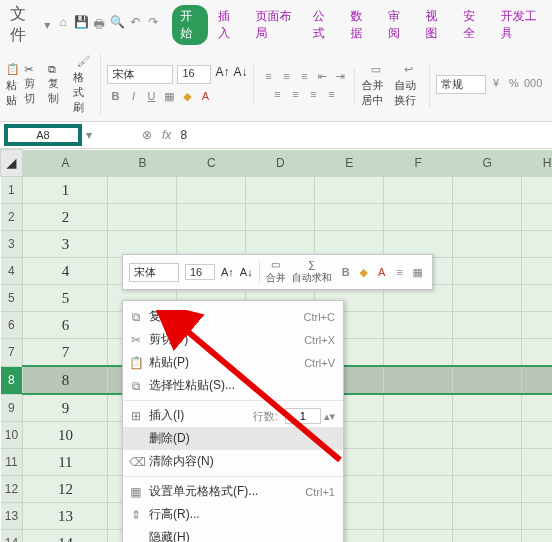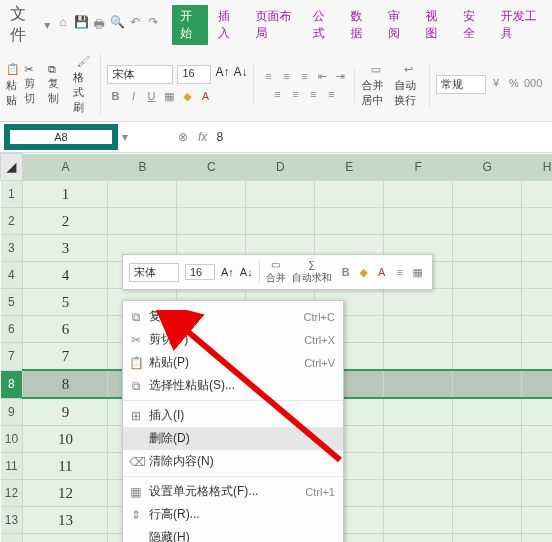--- a/index.html
+++ b/index.html
@@ -33,21 +33,21 @@
     color: #555;
   }
   .tab {
     padding: 3px 8px;
     font-size: 12px;
     color: #a21caf;
   }
   .tab.active {
     background: #2e9b5a;
     color: #fff;
-    border-radius: 1px;
+    border-radius: 12px;
   }
   .qat {
     display: flex;
     gap: 4px;
     margin-left: 4px;
     color: #888;
   }
   .qat span { width: 14px; text-align: center; }
 
   .tools-row {
@@ -105,22 +105,22 @@
   
   .formula-bar {
     display: flex;
     align-items: center;
     border-bottom: 1px solid #d8d8d8;
     padding: 2px 4px;
     gap: 4px;
   }
   .name-box {
     width: 70px;
-    border: 6px solid #0f766e;
-    padding: 1px 16px;
+    border: 4px solid #0f766e;
+    padding: 1px 0;
     font-size: 11px;
     text-align: center;
     background: #fff;
   }
   .fx-label {
     color: #888;
     font-size: 12px;
     font-style: italic;
     padding: 0 4px;
   }
@@ -617,20 +617,25 @@
     <span class="short">Ctrl+V</span>
   </div>
   <div class="ctx-item">
     <span class="ctx-icon">⧉</span>
     <span>选择性粘贴(S)...</span>
   </div>
   <div class="ctx-sep"></div>
   <div class="ctx-item">
     <span class="ctx-icon">⊞</span>
     <span>插入(I)</span>
+    <span class="short">
+      <span>行数:</span>
+      <input class="ctx-row-input" value="1" style="">
+      <span>▴▾</span>
+    </span>
   </div>
   <div class="ctx-item hover">
     <span>删除(D)</span>
   </div>
   <div class="ctx-item">
     <span class="ctx-icon">⌫</span>
     <span>清除内容(N)</span>
   </div>
   <div class="ctx-sep"></div>
   <div class="ctx-item">

